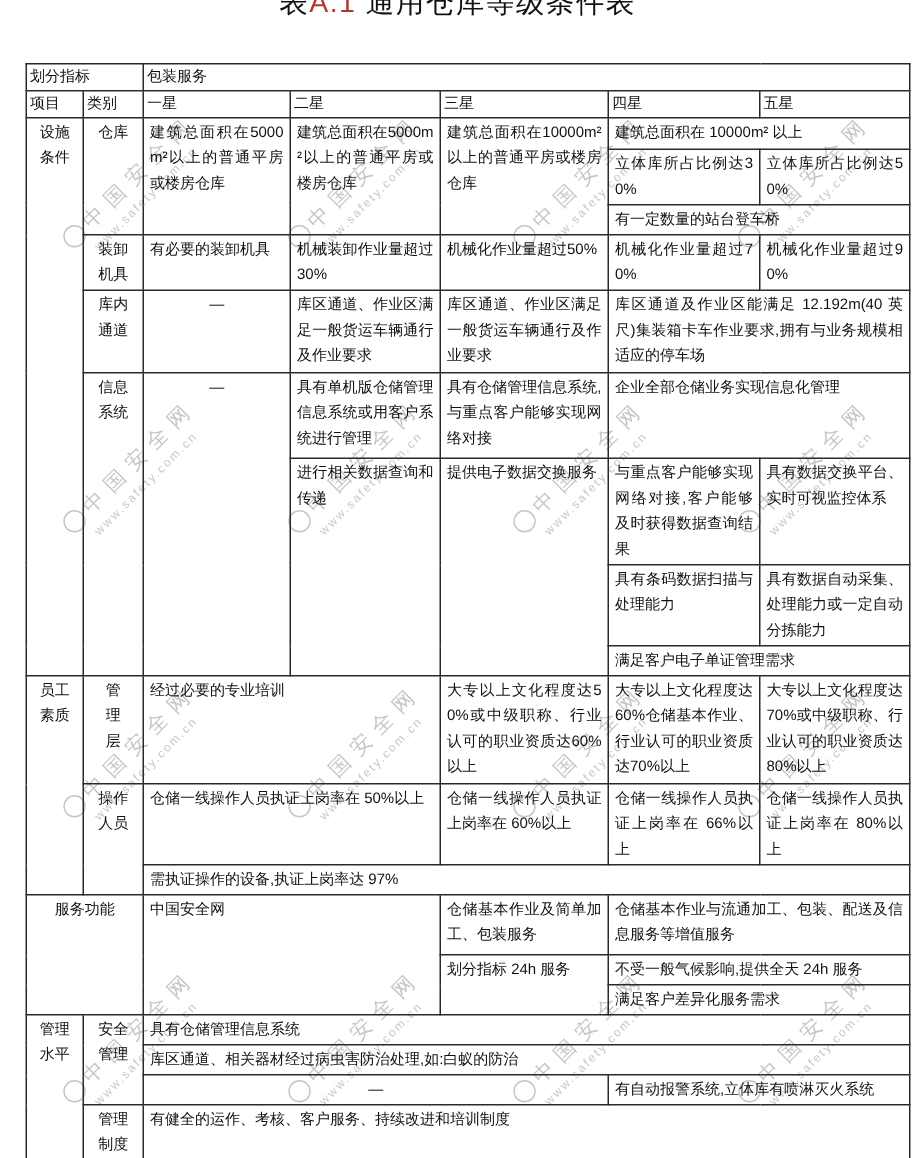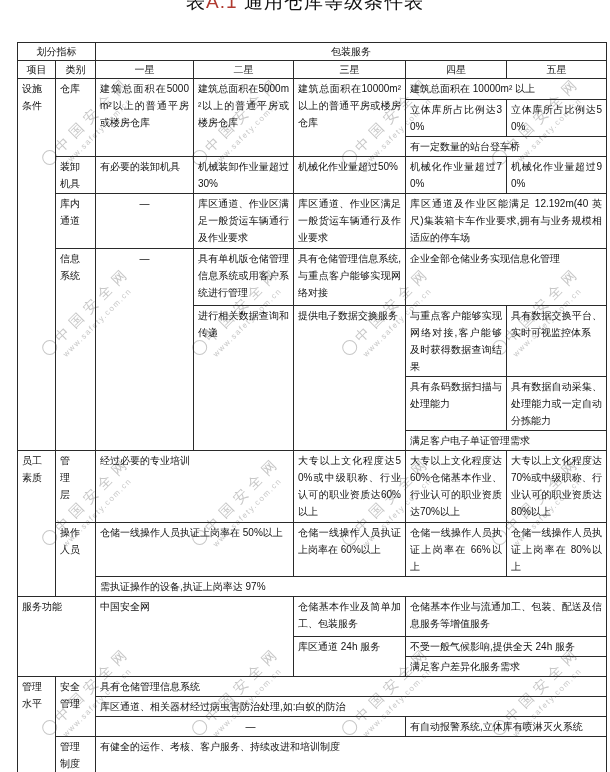--- a/index.html
+++ b/index.html
@@ -17,22 +17,22 @@
   .wm-row{display:flex;align-items:center;gap:4px;}
   .wm-ring{width:13px;height:13px;border:1.5px solid #c7c7c7;border-radius:50%;display:inline-block;}
   .wm-cn{font-size:14px;letter-spacing:6px;white-space:nowrap;}
   .wm-url{font-size:8px;letter-spacing:1.5px;white-space:nowrap;margin-top:2px;}
   
   table{border-collapse:collapse;table-layout:fixed;position:relative;z-index:2;
         margin:42px 0 0 17px;width:589px;background:transparent;}
   td,th{border:1px solid #2a2a2a;font-size:10px;line-height:17px;padding:1px 4px;
         vertical-align:top;text-align:justify;text-justify:inter-character;
         word-break:break-all;font-weight:normal;background:transparent;}
-  th{text-align:center;vertical-align:middle;padding:0 2px;}
-  .sec,.cat{white-space:pre-line;}
+  th{vertical-align:middle;padding:0 2px;}
+  .sec,.cat{text-align:center;white-space:pre-line;}
   .dash{text-align:center;}
 </style>
 </head>
 <body>
 
 <div id="page">
 
   <div id="watermark-layer">
       <div class="wm-tile" style="left: 20px; top: 55px;">
         <div class="wm-inner">
@@ -289,21 +289,21 @@
       <td colspan="5">需执证操作的设备,执证上岗率达 97%</td>
     </tr>
 
     <tr style="height:40px">
       <td class="sec" colspan="2" rowspan="3">服务功能</td>
       <td colspan="2" rowspan="3">中国安全网</td>
       <td>仓储基本作业及简单加工、包装服务</td>
       <td colspan="2">仓储基本作业与流通加工、包装、配送及信息服务等增值服务</td>
     </tr>
     <tr style="height:20px">
-      <td rowspan="2">库区通道 24h 服务</td>
+      <td rowspan="2">划分指标 24h 服务</td>
       <td colspan="2">不受一般气候影响,提供全天 24h 服务</td>
     </tr>
     <tr style="height:17px">
       <td colspan="2">满足客户差异化服务需求</td>
     </tr>
 
     <tr style="height:18px">
       <td class="sec" rowspan="7">管理
 水平</td>
       <td class="cat" rowspan="3">安全

